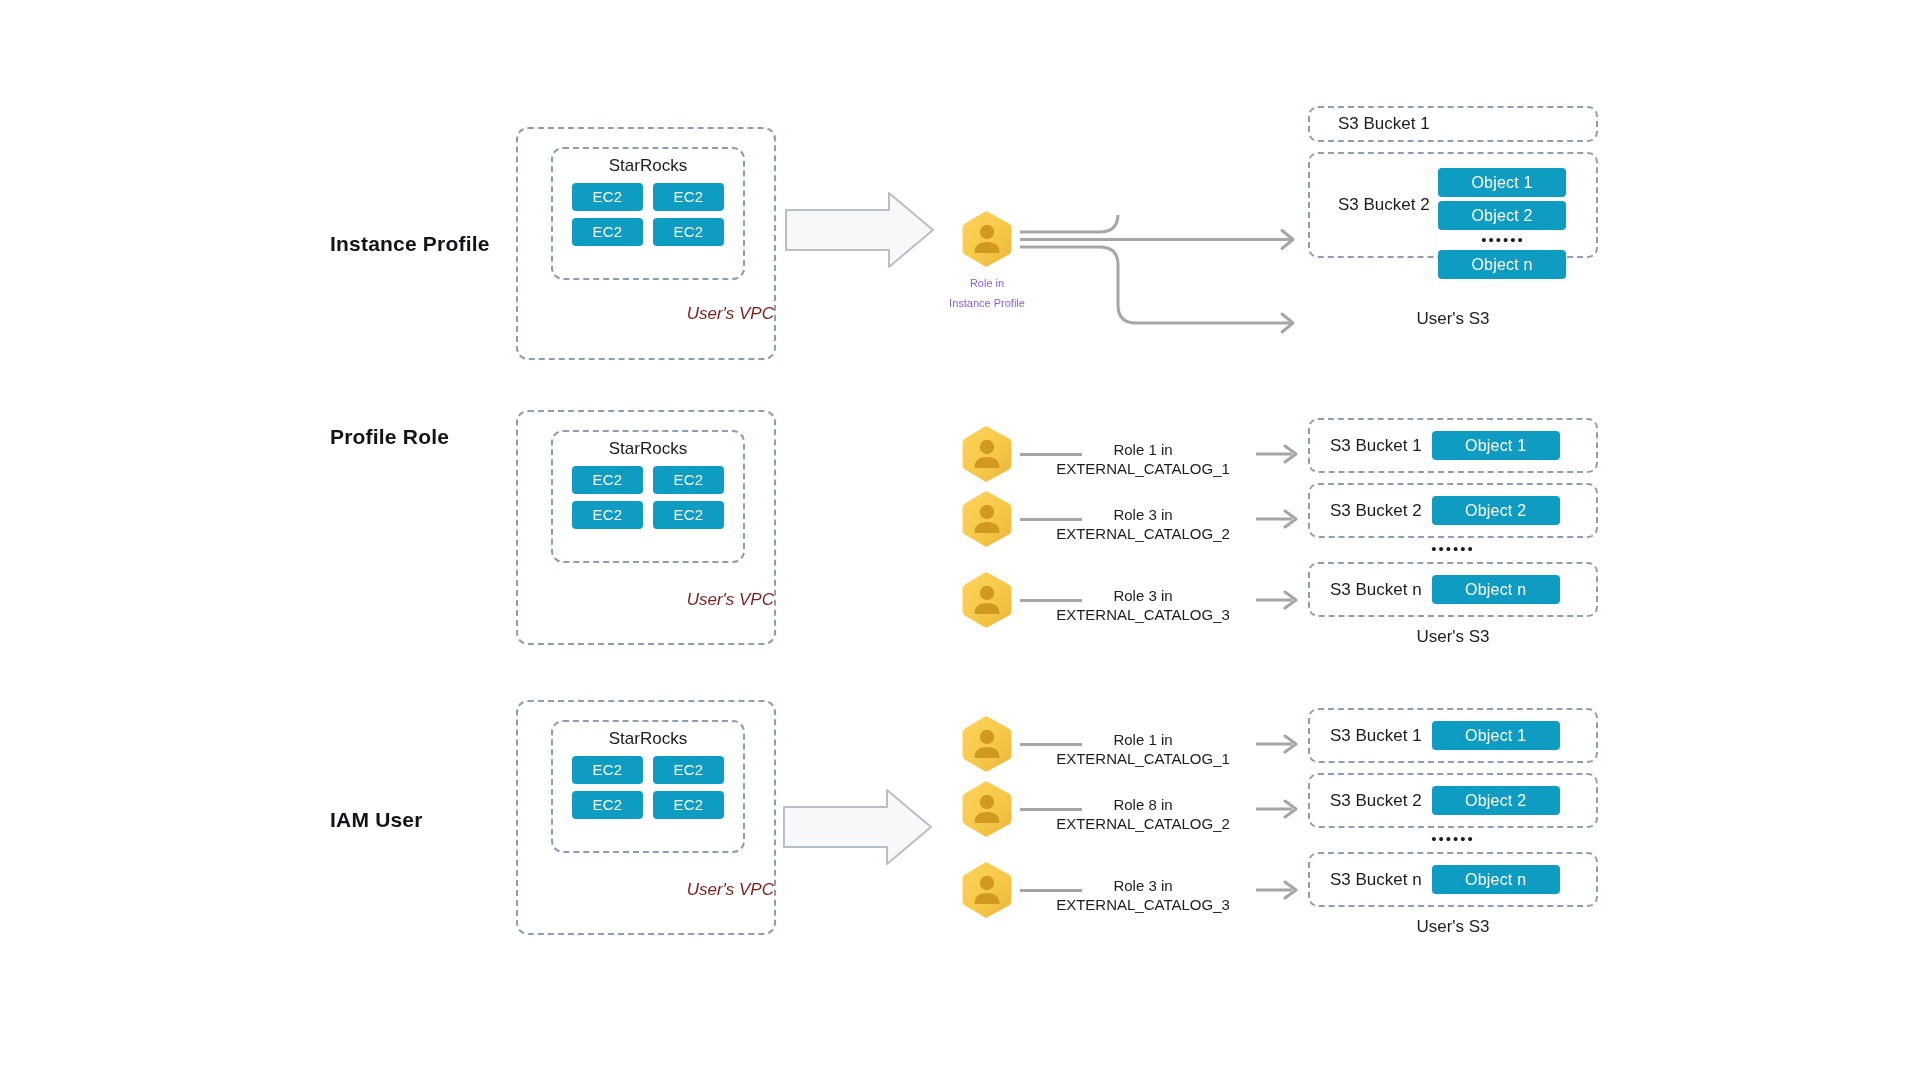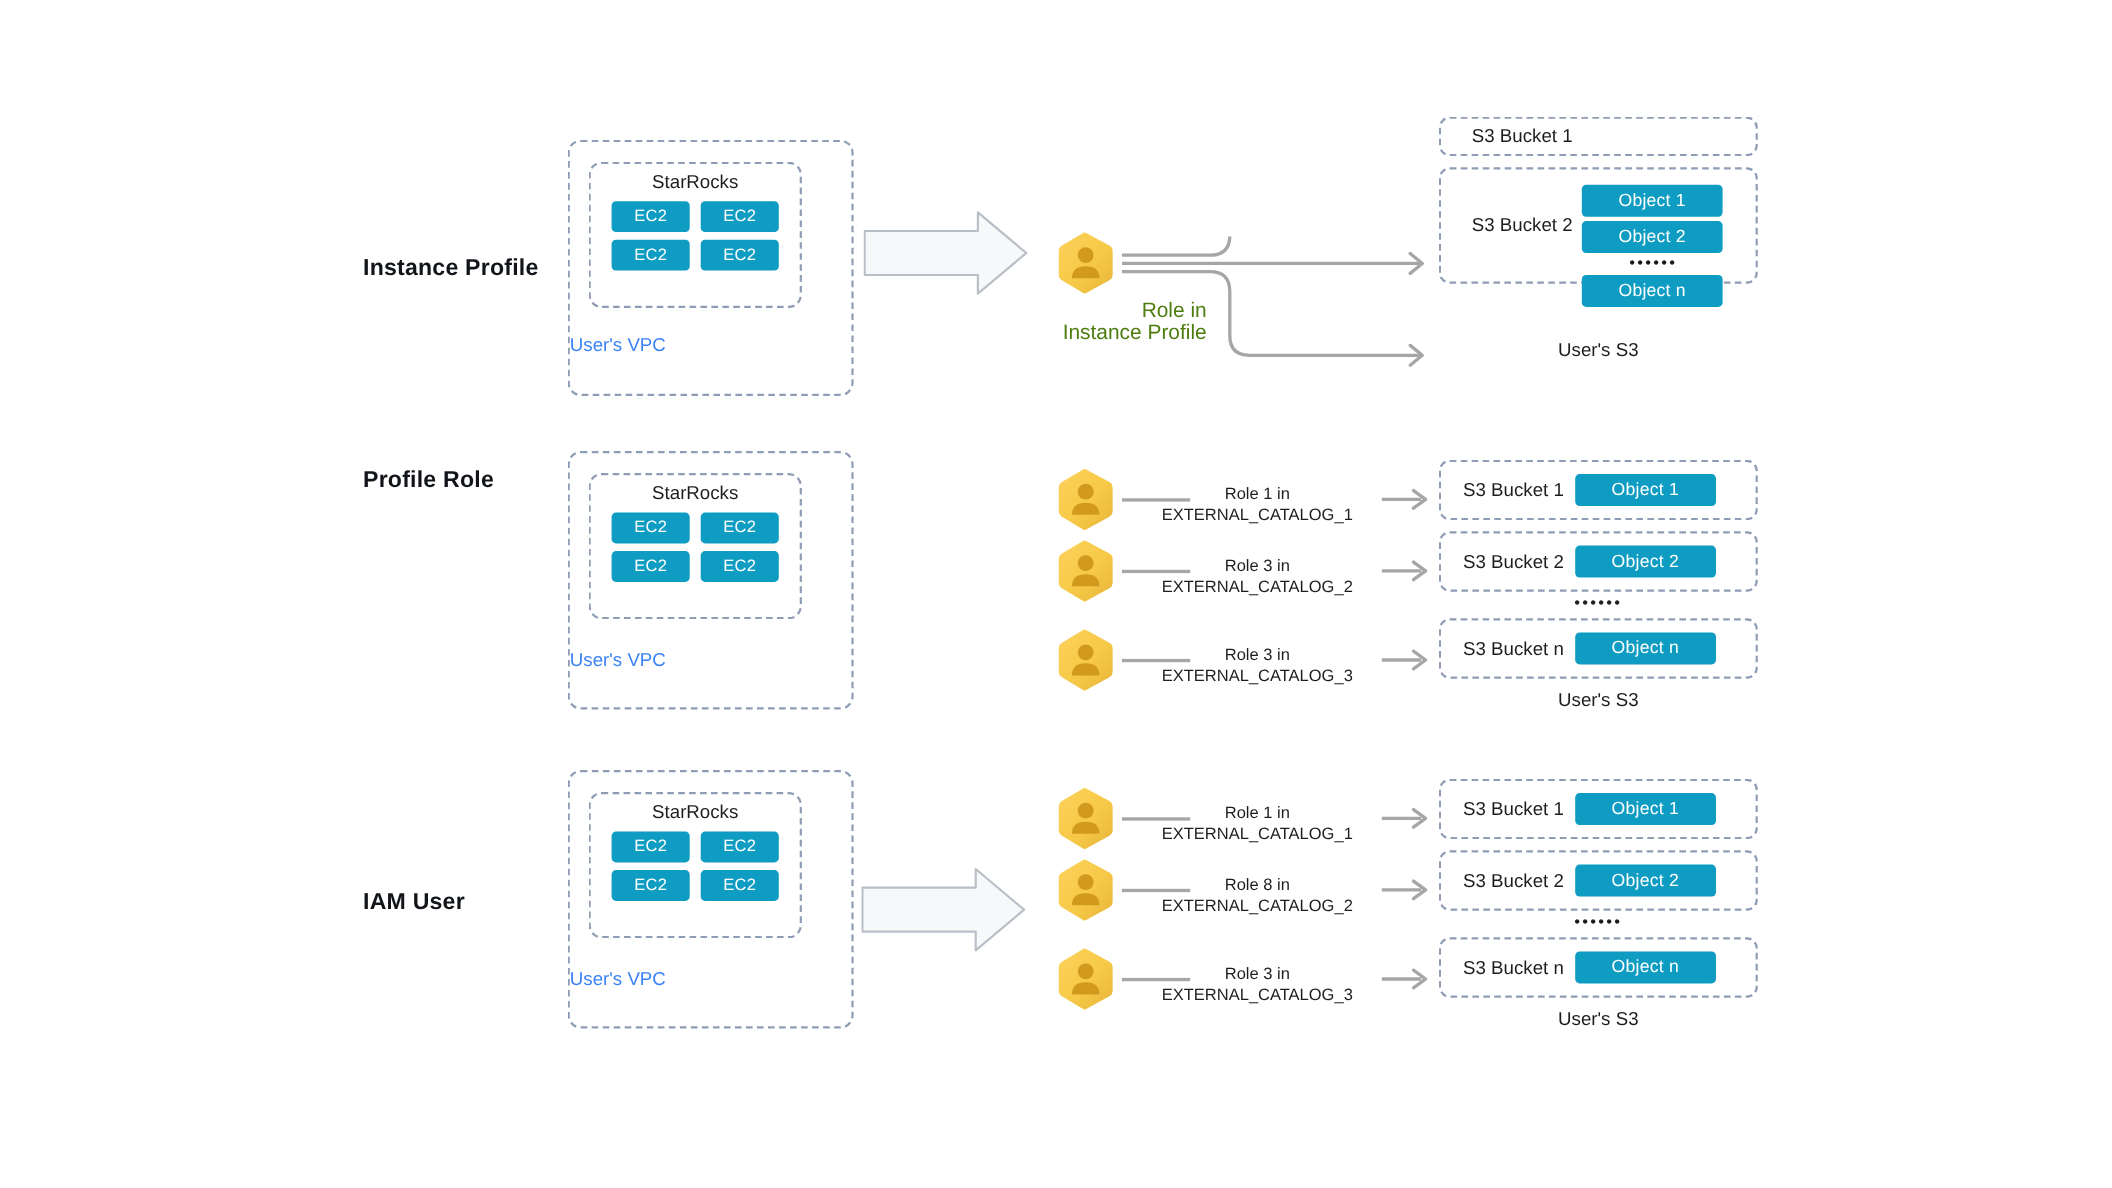--- a/index.html
+++ b/index.html
@@ -56,21 +56,21 @@
     border-radius: 12px;
     box-sizing: border-box;
     background: #ffffff;
   }
   .row-1 .vpc { top: 17px;  height: 233px; }
   .row-2 .vpc { top: 5px;   height: 235px; }
   .row-3 .vpc { top: 5px;   height: 235px; }
 
   .starrocks {
     position: absolute;
-    left: 17px;
+    left: 33px;
     top: 18px;
     width: 194px;
     height: 133px;
     border: 2px dashed #8f9db4;
     border-radius: 12px;
     box-sizing: border-box;
     background: #ffffff;
   }
   .starrocks-title {
     text-align: center;
@@ -93,23 +93,24 @@
     border-radius: 4px;
     height: 28px;
     line-height: 28px;
     text-align: center;
     letter-spacing: .2px;
   }
   .vpc-caption {
     position: absolute;
     left: 0;
     width: 100%;
-    text-align: left;
+    text-align: right;
     font-size: 17px;
-    color: #3b82f6;
+    color: #7f1d1d;
+    font-style: italic;
   }
   .row-1 .vpc-caption { top: 175px; }
   .row-2 .vpc-caption { top: 178px; }
   .row-3 .vpc-caption { top: 178px; }
 
   
   .block-arrow {
     position: absolute;
     width: 150px;
     height: 78px;
@@ -134,24 +135,24 @@
   .role-node {
     position: absolute;
     width: 54px;
     height: 58px;
   }
   .role-node svg { display:block; }
 
   .role-caption {
     position: absolute;
     width: 220px;
-    text-align: right;
-    font-size: 19px;
+    text-align: center;
+    font-size: 11px;
     line-height: 20px;
-    color: #4d7c0f;
+    color: #8b5cf6;
   }
 
   
   .conn {
     position: absolute;
     height: 4px;
   }
   .conn-line {
     position: absolute;
     top: 1px;

